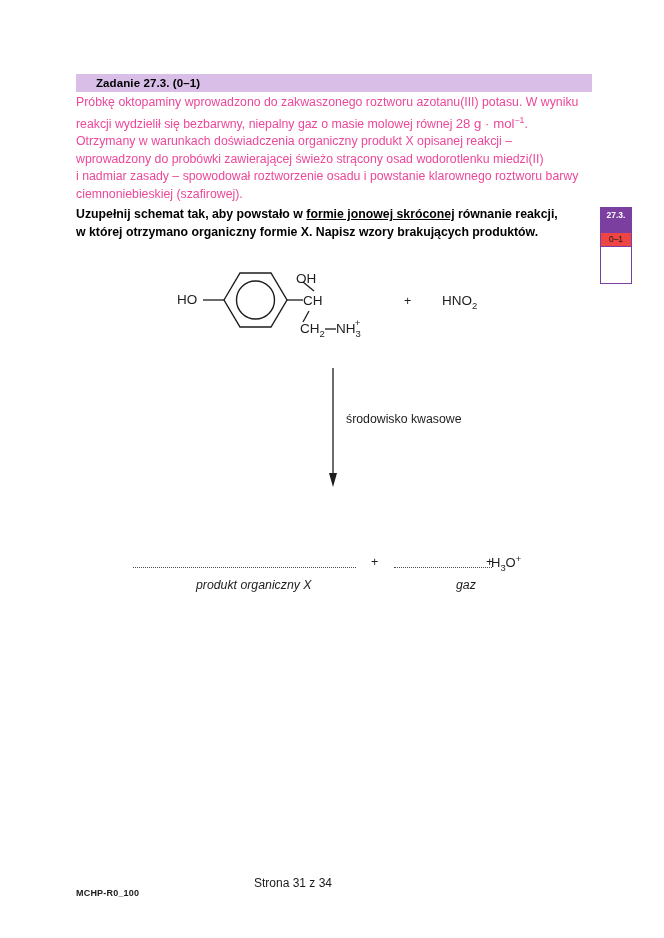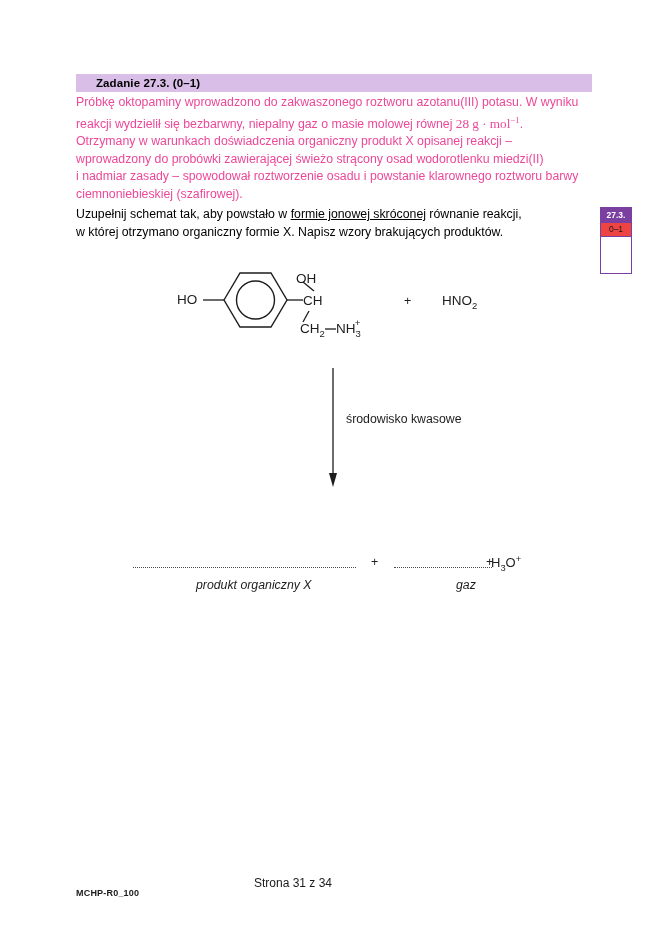--- a/index.html
+++ b/index.html
@@ -40,57 +40,57 @@
     position: absolute;
     left: 76px;
     top: 94px;
     width: 520px;
     font-size: 12.3px;
     line-height: 17.6px;
     color: #ec4899;
   }
   #task-intro .line { white-space: nowrap; }
   .serif-num {
-    font-family: Liberation Serif, serif;
+    font-family: Liberation Sans, sans-serif;
     font-size: 13.2px;
     margin-top: 13px;
   }
   .sup { font-size: 0.72em; vertical-align: super; }
   .sub { font-size: 0.72em; vertical-align: sub; }
 
   
   #task-instruction {
     position: absolute;
     left: 76px;
     top: 205px;
     width: 510px;
     font-size: 12.3px;
     line-height: 18px;
-    font-weight: normal;
+    font-weight: bold;
     color: #000000;
   }
   #task-instruction .u { text-decoration: underline; }
 
   
   #score-box {
     position: absolute;
     left: 600px;
     top: 207px;
     width: 32px;
     border: 1px solid #7b3fa0;
     box-sizing: border-box;
   }
   #score-box .score-id {
     background: #7b3fa0;
     color: #ffffff;
     font-size: 8.5px;
     font-weight: bold;
     text-align: center;
     line-height: 14px;
-    height: 14px;
+    height: 24px;
   }
   #score-box .score-range {
     background: #ef4444;
     color: #1b1b1b;
     font-size: 8.5px;
     text-align: center;
     line-height: 13px;
     height: 13px;
     border-top: 1px solid #7b3fa0;
     border-bottom: 1px solid #7b3fa0;

